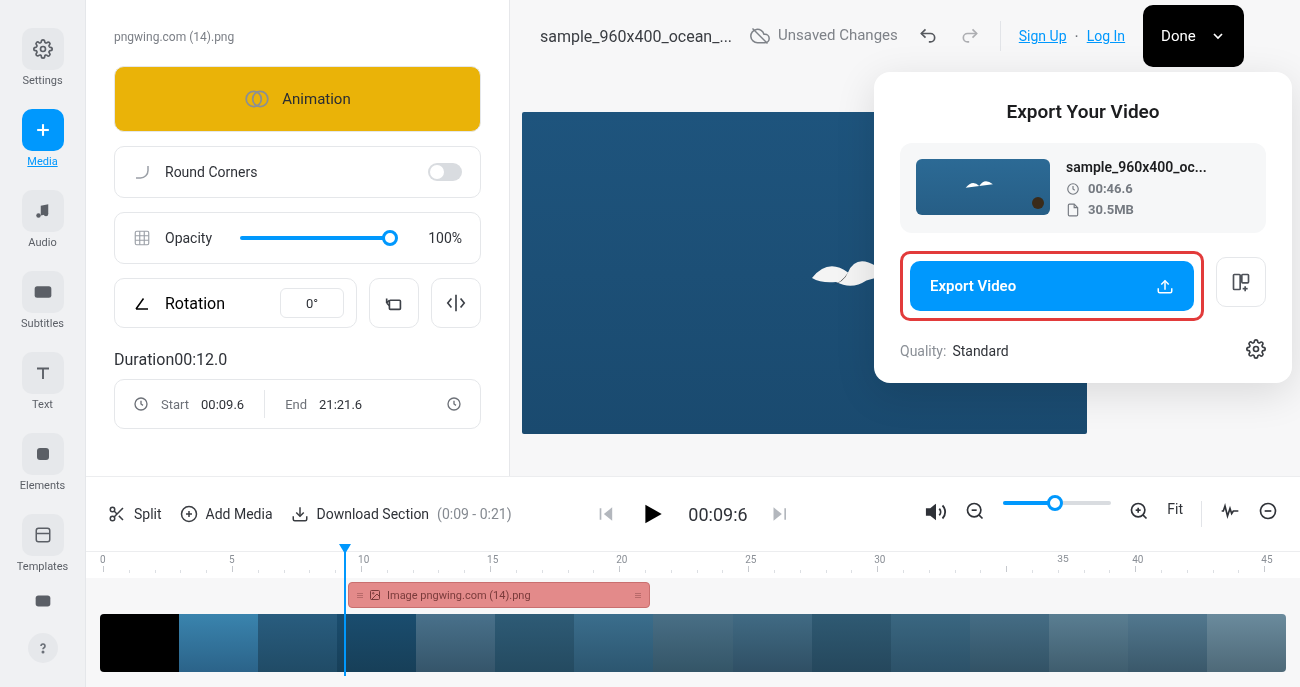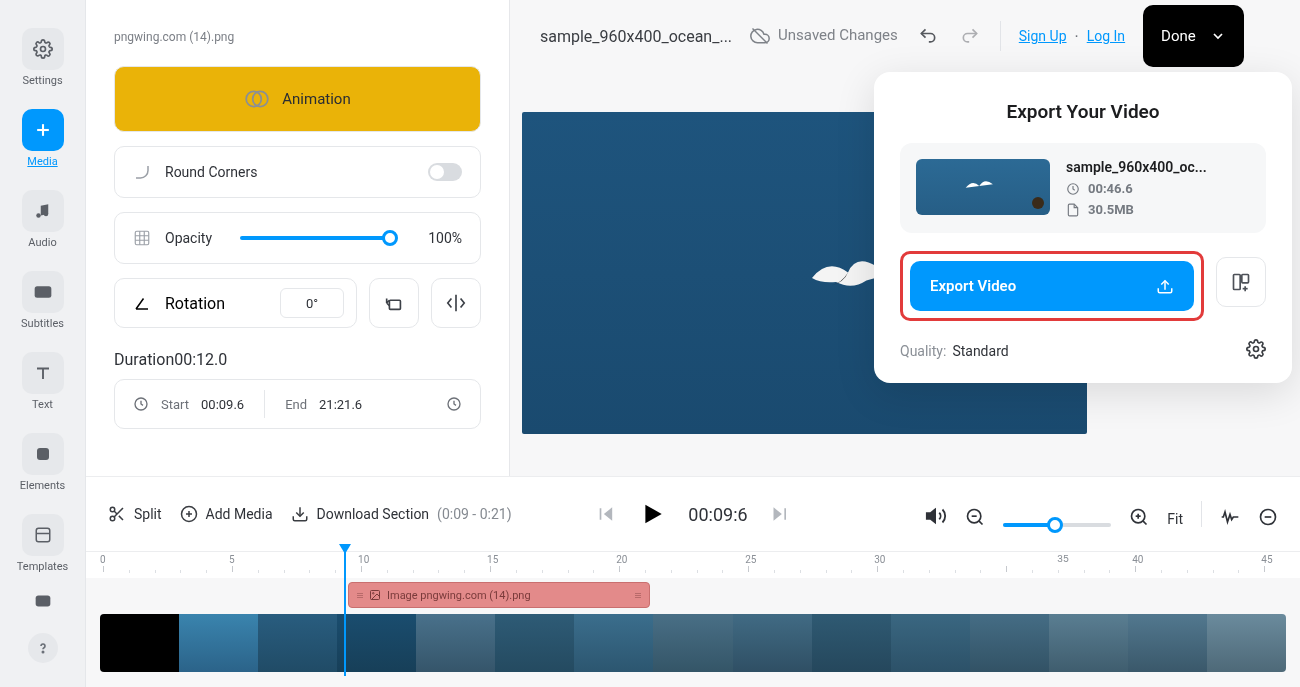--- a/index.html
+++ b/index.html
@@ -60,21 +60,21 @@
 .exp-quality .qv { color:#2f3238; }
 .exp-quality .gear { margin-left:auto; color:#3a3d42; cursor:pointer;}
 .timeline-bar { position:absolute; left:86px; top:476px; right:0; height:76px; background:#fff; display:flex; align-items:center; padding:0 22px; gap:18px; border-top:1px solid #ecedef; border-bottom:1px solid #ecedef; }
 .tl-btn { display:flex; align-items:center; gap:8px; font-size:14px; color:#2f3238; cursor:pointer;}
 .tl-btn svg { color:#3a3d42; }
 .ds-range { color:#858a91; }
 .center-ctrls { position:absolute; left:50%; transform:translateX(-50%); display:flex; align-items:center; gap:22px; }
 .play { color:#000; cursor:pointer;}
 .timecode { font-size:18px; color:#2f3238; font-variant-numeric:tabular-nums;}
 .skip { color:#b3b7bd; cursor:pointer;}
-.right-ctrls { margin-left:auto; display:flex; align-items:flex-end; gap:18px; }
+.right-ctrls { margin-left:auto; display:flex; align-items:flex-start; gap:18px; }
 .zoom-track { width:108px; height:4px; background:#d9dce0; border-radius:2px; position:relative;}
 .zoom-track::before { content:""; position:absolute; left:0; top:0; width:48%; height:4px; background:#0098fd; border-radius:2px;}
 .zoom-track::after { content:""; position:absolute; left:48%; top:-6px; width:16px; height:16px; margin-left:-8px; border:3px solid #0098fd; background:#fff; border-radius:50%; box-sizing:border-box;}
 .fit { font-size:14px; color:#2f3238; cursor:pointer;}
 .vline { width:1px; height:26px; background:#e2e4e8;}
 .ruler { position:absolute; left:86px; top:552px; right:0; height:26px; background:#fff; }
 .ruler .tick { position:absolute; top:2px; font-size:10px; color:#8a8f96;}
 .ruler .mt { position:absolute; top:14px; width:1px; height:6px; background:#c6c9ce;}
 .ruler .minor { position:absolute; top:18px; width:1px; height:3px; background:#dcdfe3;}
 .playhead { position:absolute; top:544px; width:10px; height:132px; pointer-events:none;}

